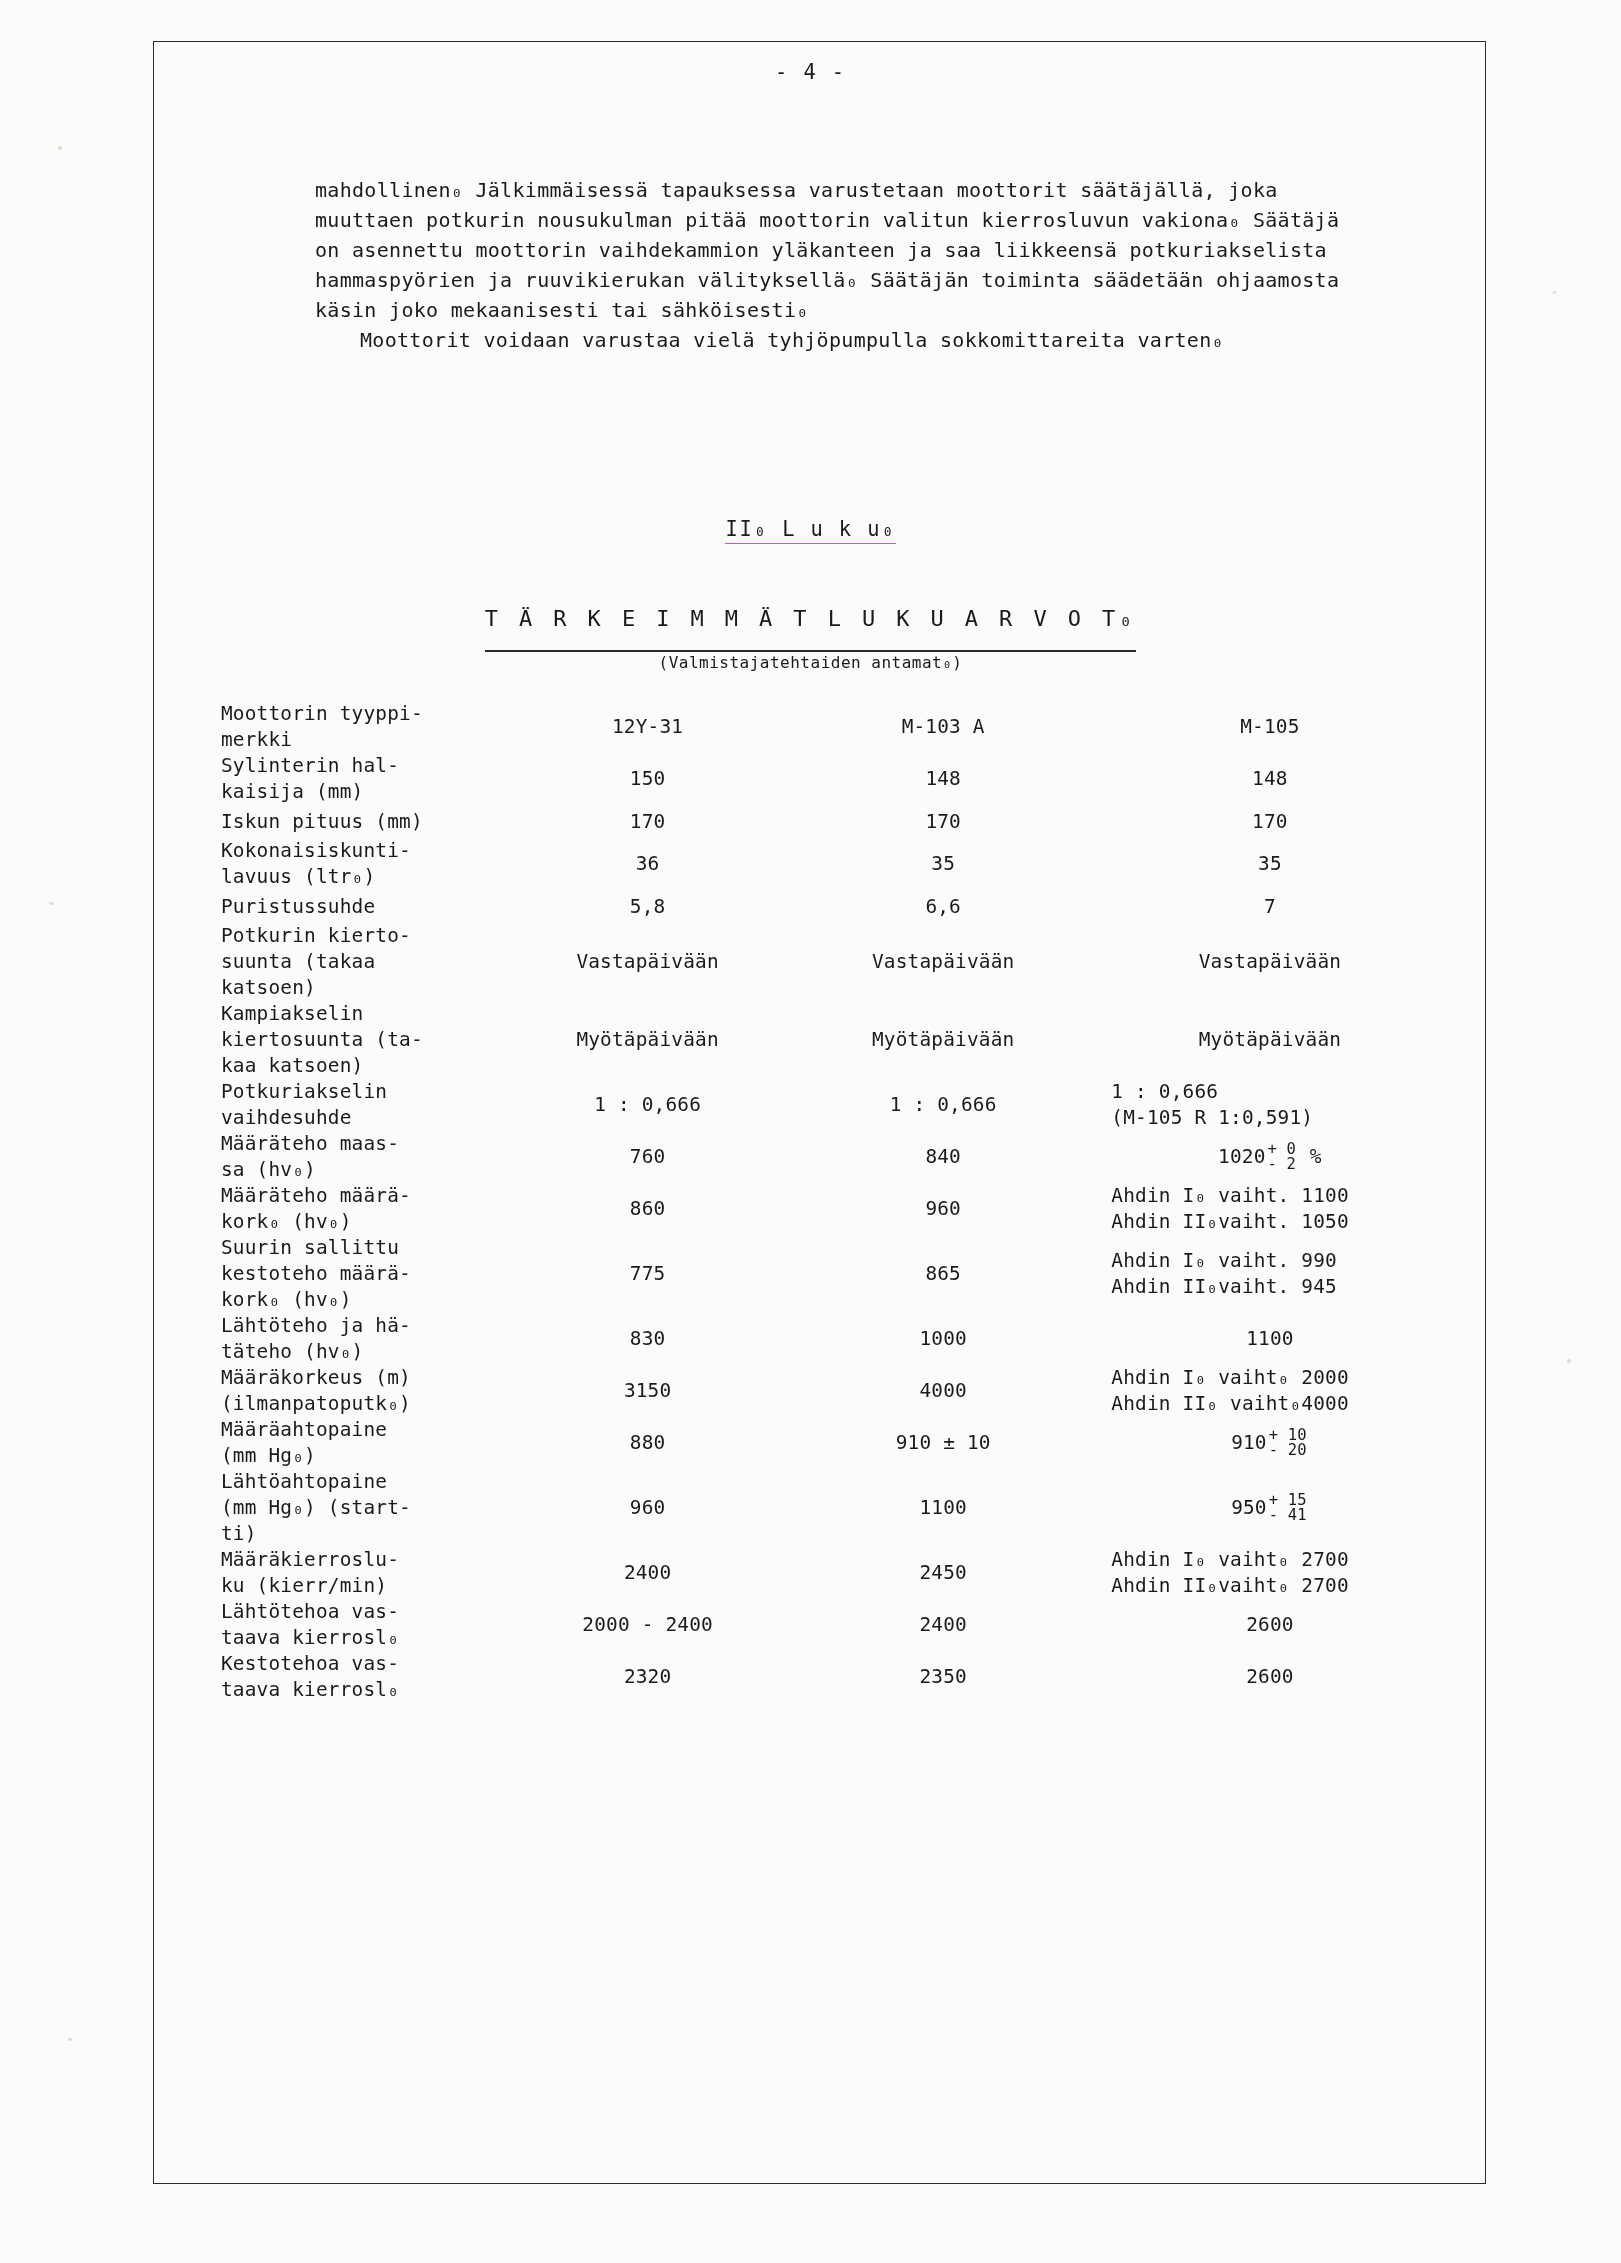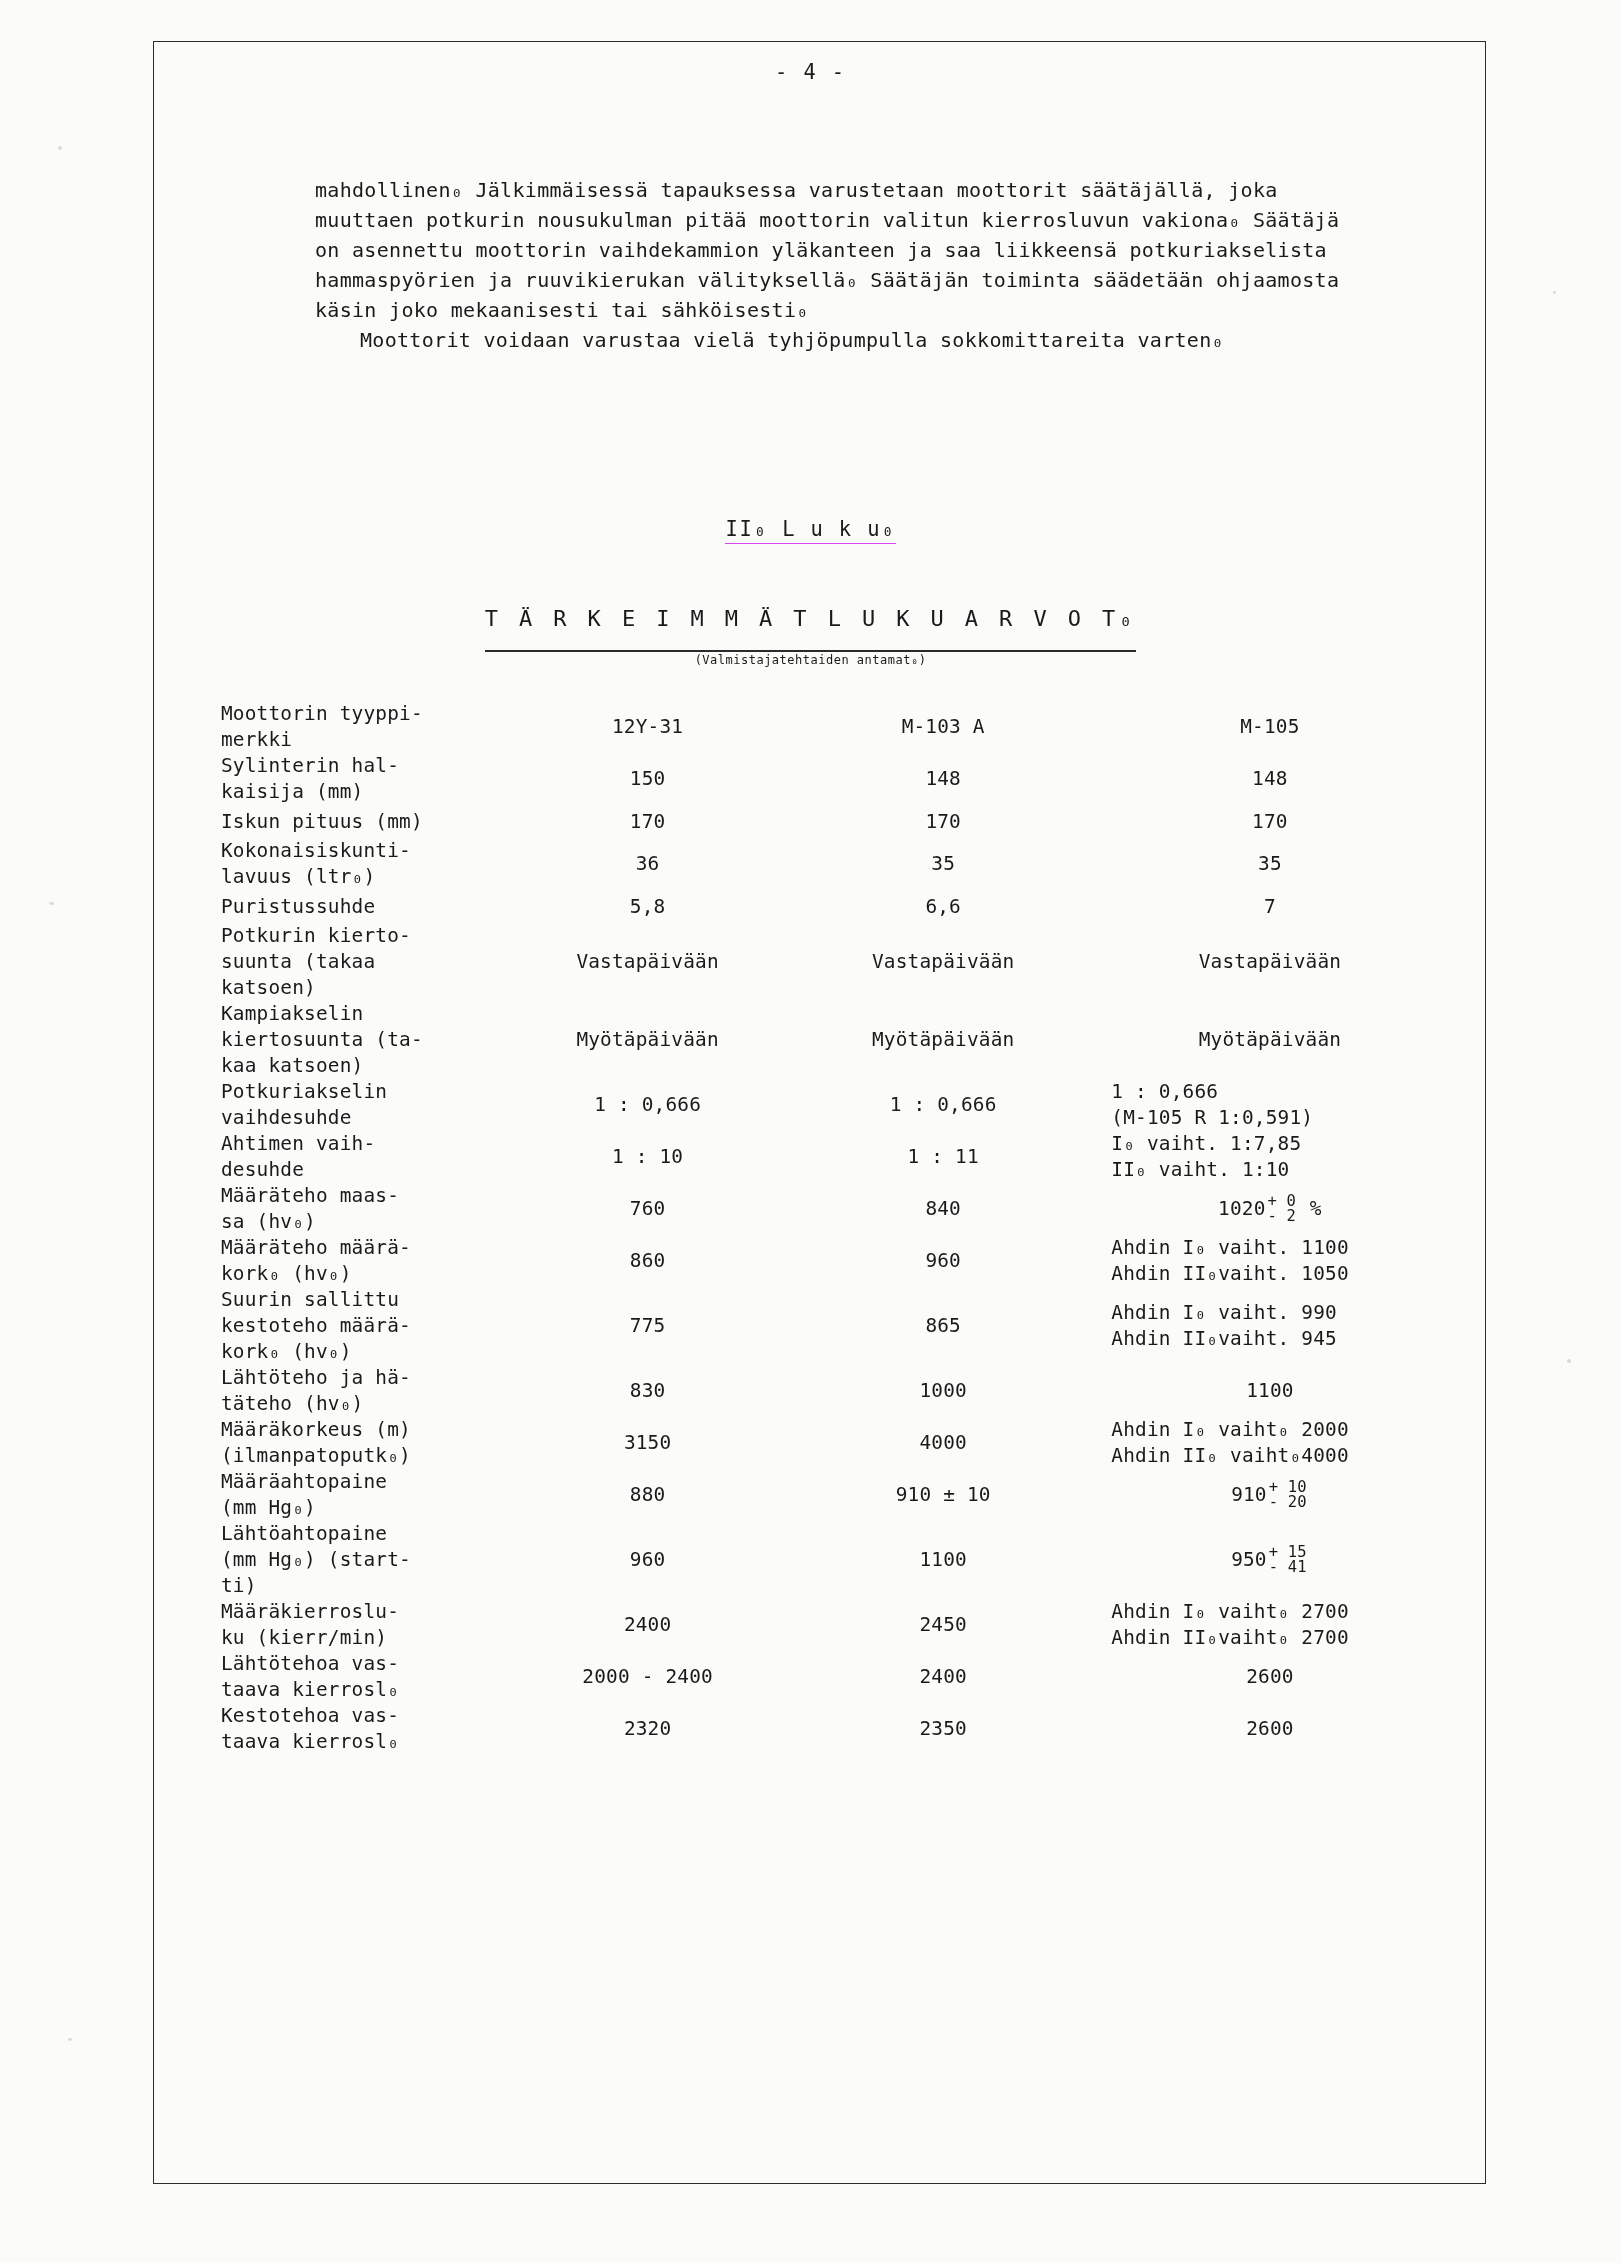--- a/index.html
+++ b/index.html
@@ -76,21 +76,21 @@
     display: inline-block;
     border-bottom: 2.9px double #2b2b2b;
     padding-bottom: 19px;
   }
   .subtitle {
     position: absolute;
     top: 653px;
     left: 0;
     width: 100%;
     text-align: center;
-    font-size: 12px;
+    font-size: 16px;
     letter-spacing: 0.5px;
   }
 
   
   table.spec {
     position: absolute;
     left: 221px;
     top: 701px;
     width: 1223px;
     border-collapse: collapse;
@@ -209,28 +209,20 @@
         </tr>
         <tr>
           <td class="label">Potkuriakselin
 vaihdesuhde</td>
           <td class="c1">1 : 0,666</td>
           <td class="c2">1 : 0,666</td>
           <td class="c3" style="white-space: pre-line; text-align: left; padding-left: 15.5px;">1 : 0,666
 (M-105 R 1:0,591)</td>
         </tr>
         <tr>
-          <td class="label">Ahtimen vaih-
-desuhde</td>
-          <td class="c1">1 : 10</td>
-          <td class="c2">1 : 11</td>
-          <td class="c3" style="white-space: pre-line; text-align: left; padding-left: 15.5px;">I₀  vaiht. 1:7,85
-II₀ vaiht. 1:10</td>
-        </tr>
-        <tr>
           <td class="label">Määräteho maas-
 sa (hv₀)</td>
           <td class="c1">760</td>
           <td class="c2">840</td>
           <td class="c3"><span>1020</span><span class="frac"><span class="top">+ 0</span><span class="bot">- 2</span></span><span> %</span></td>
         </tr>
         <tr>
           <td class="label">Määräteho määrä-
 kork₀ (hv₀)</td>
           <td class="c1">860</td>

